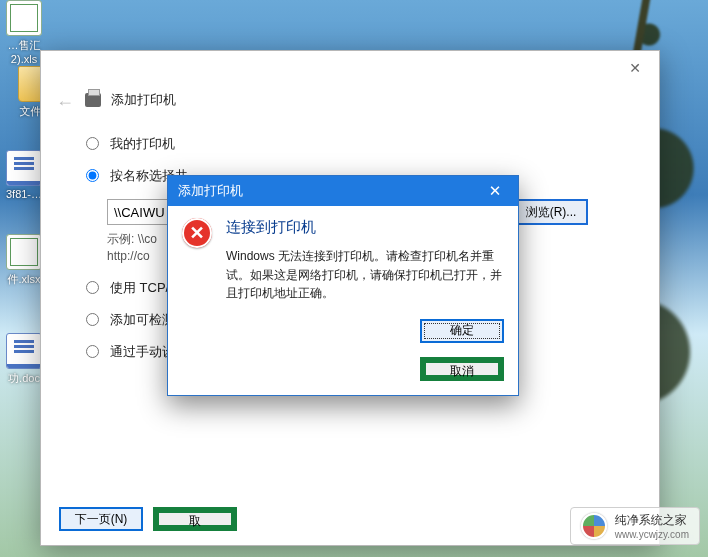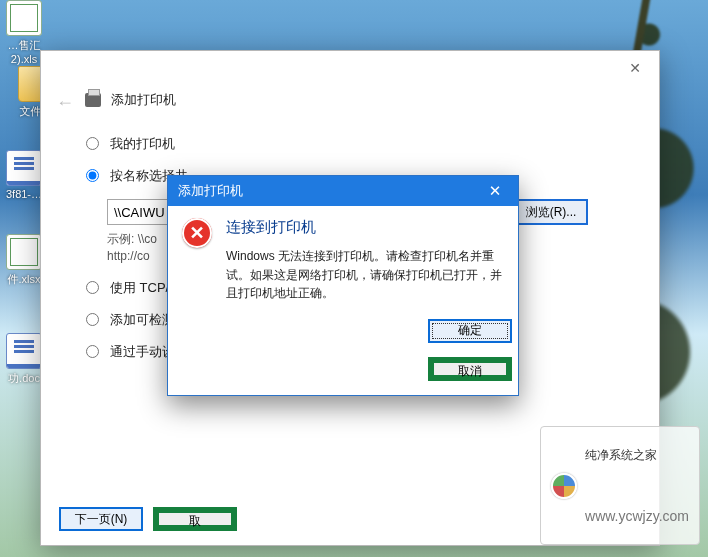--- a/index.html
+++ b/index.html
@@ -107,35 +107,35 @@
   .dlg-body { padding:12px 16px 10px 14px; display:flex; gap:14px; }
   .err-ico {
     width:30px; height:30px; border-radius:50%;
     background:#e5332a; color:#fff; display:flex; align-items:center; justify-content:center;
     font-size:18px; font-weight:bold; flex:0 0 30px;
     box-shadow: inset 0 0 0 2px #fff, 0 1px 2px rgba(0,0,0,.3);
   }
   .dlg-content { flex:1; }
   .dlg-head { color:#0a3e8f; font-size:15px; margin-bottom:10px; }
   .dlg-msg { font-size:12px; color:#222; line-height:1.55; }
-  .dlg-buttons { display:flex; justify-content:flex-end; gap:10px; padding:6px 6px 14px; }
+  .dlg-buttons { display:flex; justify-content:flex-end; gap:10px; padding:6px 14px 14px; }
   .dlg-buttons .btn.focus { border:2px solid #0a6bd6; background:#e7f0fb; outline:1px dotted #333; outline-offset:-5px; }
 
   .watermark {
     position:absolute; right:8px; bottom:12px;
     display:flex; align-items:center; gap:8px;
     background:rgba(255,255,255,.78); border:1px solid #cfcfcf; border-radius:4px;
-    padding:20px 10px; font-size:12px; color:#333; z-index:20;
+    padding:4px 10px; font-size:12px; color:#333; z-index:20;
   }
   .watermark .logo {
     width:26px; height:26px; border-radius:50%;
     background:conic-gradient(#4b8bd8 0 90deg,#e2b04a 0 180deg,#d25050 0 270deg,#5fae5f 0 360deg);
     border:2px solid #fff; box-shadow:0 0 2px rgba(0,0,0,.4);
   }
-  .watermark .url { font-size:14px; color:#777; display:block;margin-top:44px; }
+  .watermark .url { font-size:10px; color:#777; display:block; }
 </style>
 </head>
 <body>
 
 <div class="wp-branch"></div>
 
 <div class="desk-icon xls" style="left:2px; top:0;">
   <div class="ico"></div>
   <span>…售汇
 2).xls</span>

